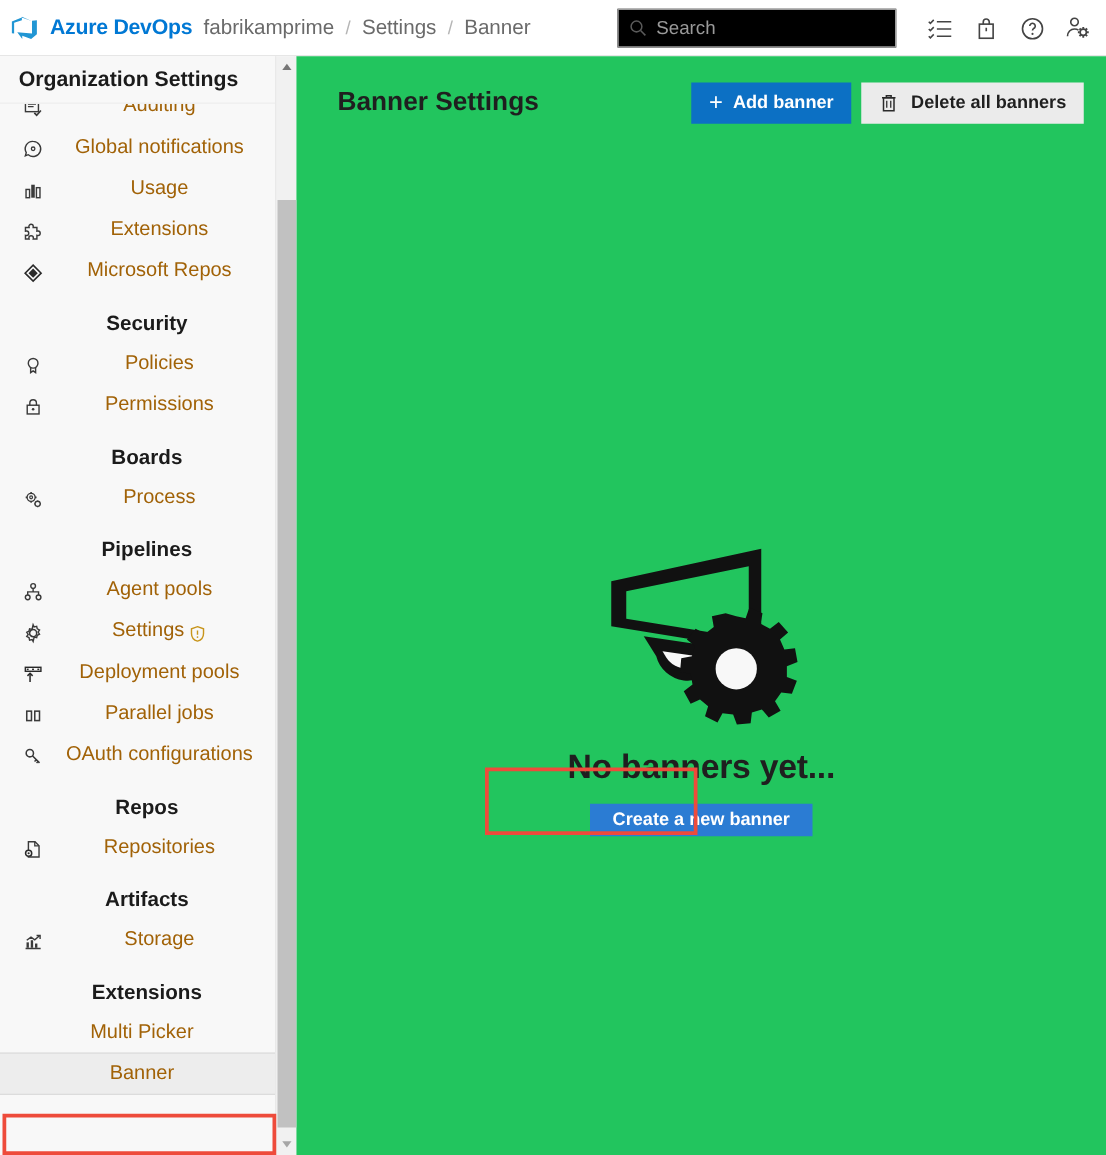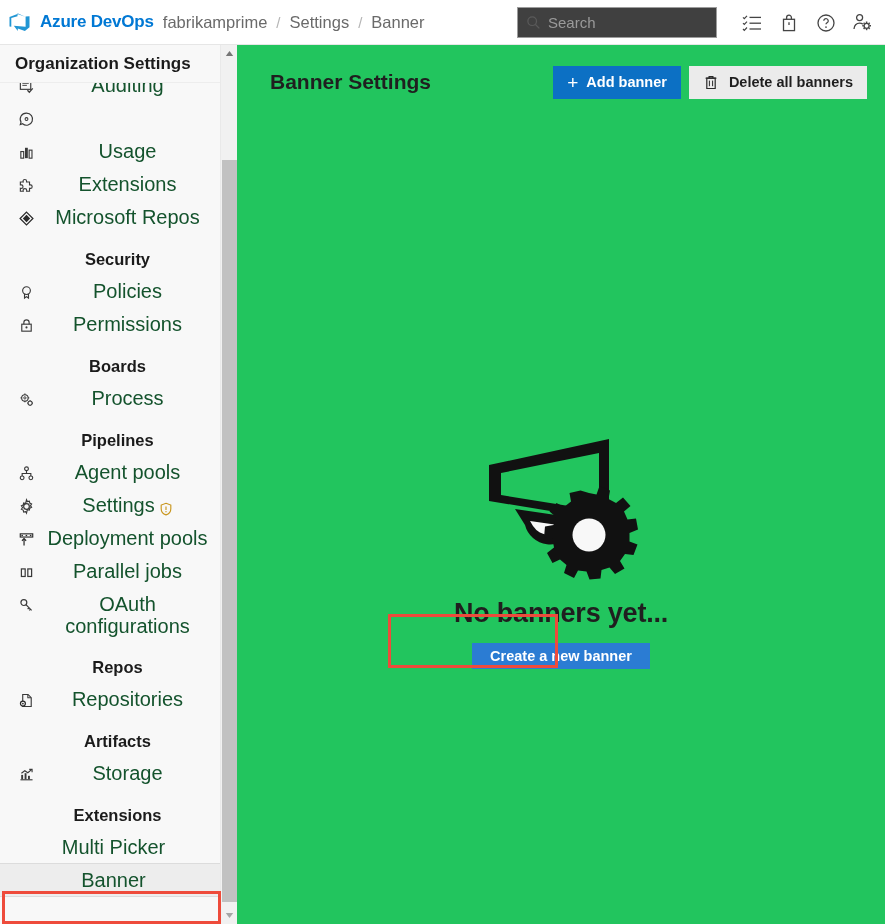--- a/index.html
+++ b/index.html
@@ -27,22 +27,22 @@
     letter-spacing: -0.2px; margin-right: 9px; white-space: nowrap;
   }
   .crumbs { display:flex; align-items:center; font-size: 16.5px; color: #6d6d6d; white-space: nowrap; }
   .crumbs .sep { margin: 0 9px; color: #b5b5b5; font-size: 15px; }
   .crumb { color: #6a6a6a; }
   .topbar-right {
     position: absolute; right: 4px; top: 0; height: 45px;
     display: flex; align-items: center; gap: 0;
   }
   .searchbox {
-    width: 200px; height: 31px;
-    border: 1px solid #9c9c9c; background: #404040;
+    width: 223px; height: 31px;
+    border: 1px solid #9c9c9c; background: #000000;
     display: flex; align-items: center; padding: 0 8px;
     margin-right: 16px;
   }
   .searchbox .sicon { margin-right: 7px; display:flex; }
   .searchbox .splaceholder { font-size: 15px; color: #9a9a9a; }
   .topicon {
     width: 37px; height: 40px;
     display: flex; align-items: center; justify-content: center;
     cursor: pointer;
   }
@@ -72,21 +72,21 @@
     overflow: hidden;
   }
   .nav-inner { position: relative; top: -14px; }
   .nav-group {
     font-size: 16.5px; font-weight: bold; color: #1b1b1b;
     padding: 16px 0 6px 15px;
   }
   .nav-item {
     display: flex; align-items: flex-start;
     padding: 5px 8px 5px 15px;
-    font-size: 20px; color: #14532d;
+    font-size: 16px; color: #a16207;
     cursor: pointer; line-height: 22px;
     min-height: 31px;
   }
   .nav-item .ico {
     width: 22px; height: 22px; flex: none;
     display: flex; align-items: center; justify-content: center;
     margin-right: 6px; margin-top: 1px;
   }
   .nav-item .lbl { flex: 1; }
   .nav-item.noicon { padding-left: 15px; }
@@ -272,20 +272,21 @@
           <span class="lbl">Auditing</span>
         </div>
 
         <div class="nav-item">
           <span class="ico">
             <svg width="17" height="17" viewBox="0 0 18 18" aria-hidden="true">
               <path d="M9 2.2a6.4 6.4 0 11-4.1 11.3L2.4 14.4l.8-2.6A6.4 6.4 0 019 2.2z" fill="none" stroke="#3a3a3a" stroke-width="1.2"></path>
               <circle cx="9" cy="8.5" r="1.5" fill="none" stroke="#3a3a3a" stroke-width="1.1"></circle>
             </svg>
           </span>
+          <span class="lbl">Global notifications</span>
         </div>
 
         <div class="nav-item">
           <span class="ico">
             <svg width="17" height="17" viewBox="0 0 18 18" aria-hidden="true">
               <rect x="3" y="8" width="3" height="7" fill="none" stroke="#3a3a3a" stroke-width="1.2"></rect>
               <rect x="7.4" y="4" width="3" height="11" fill="#3a3a3a"></rect>
               <rect x="11.8" y="6.5" width="3" height="8.5" fill="none" stroke="#3a3a3a" stroke-width="1.2"></rect>
             </svg>
           </span>

